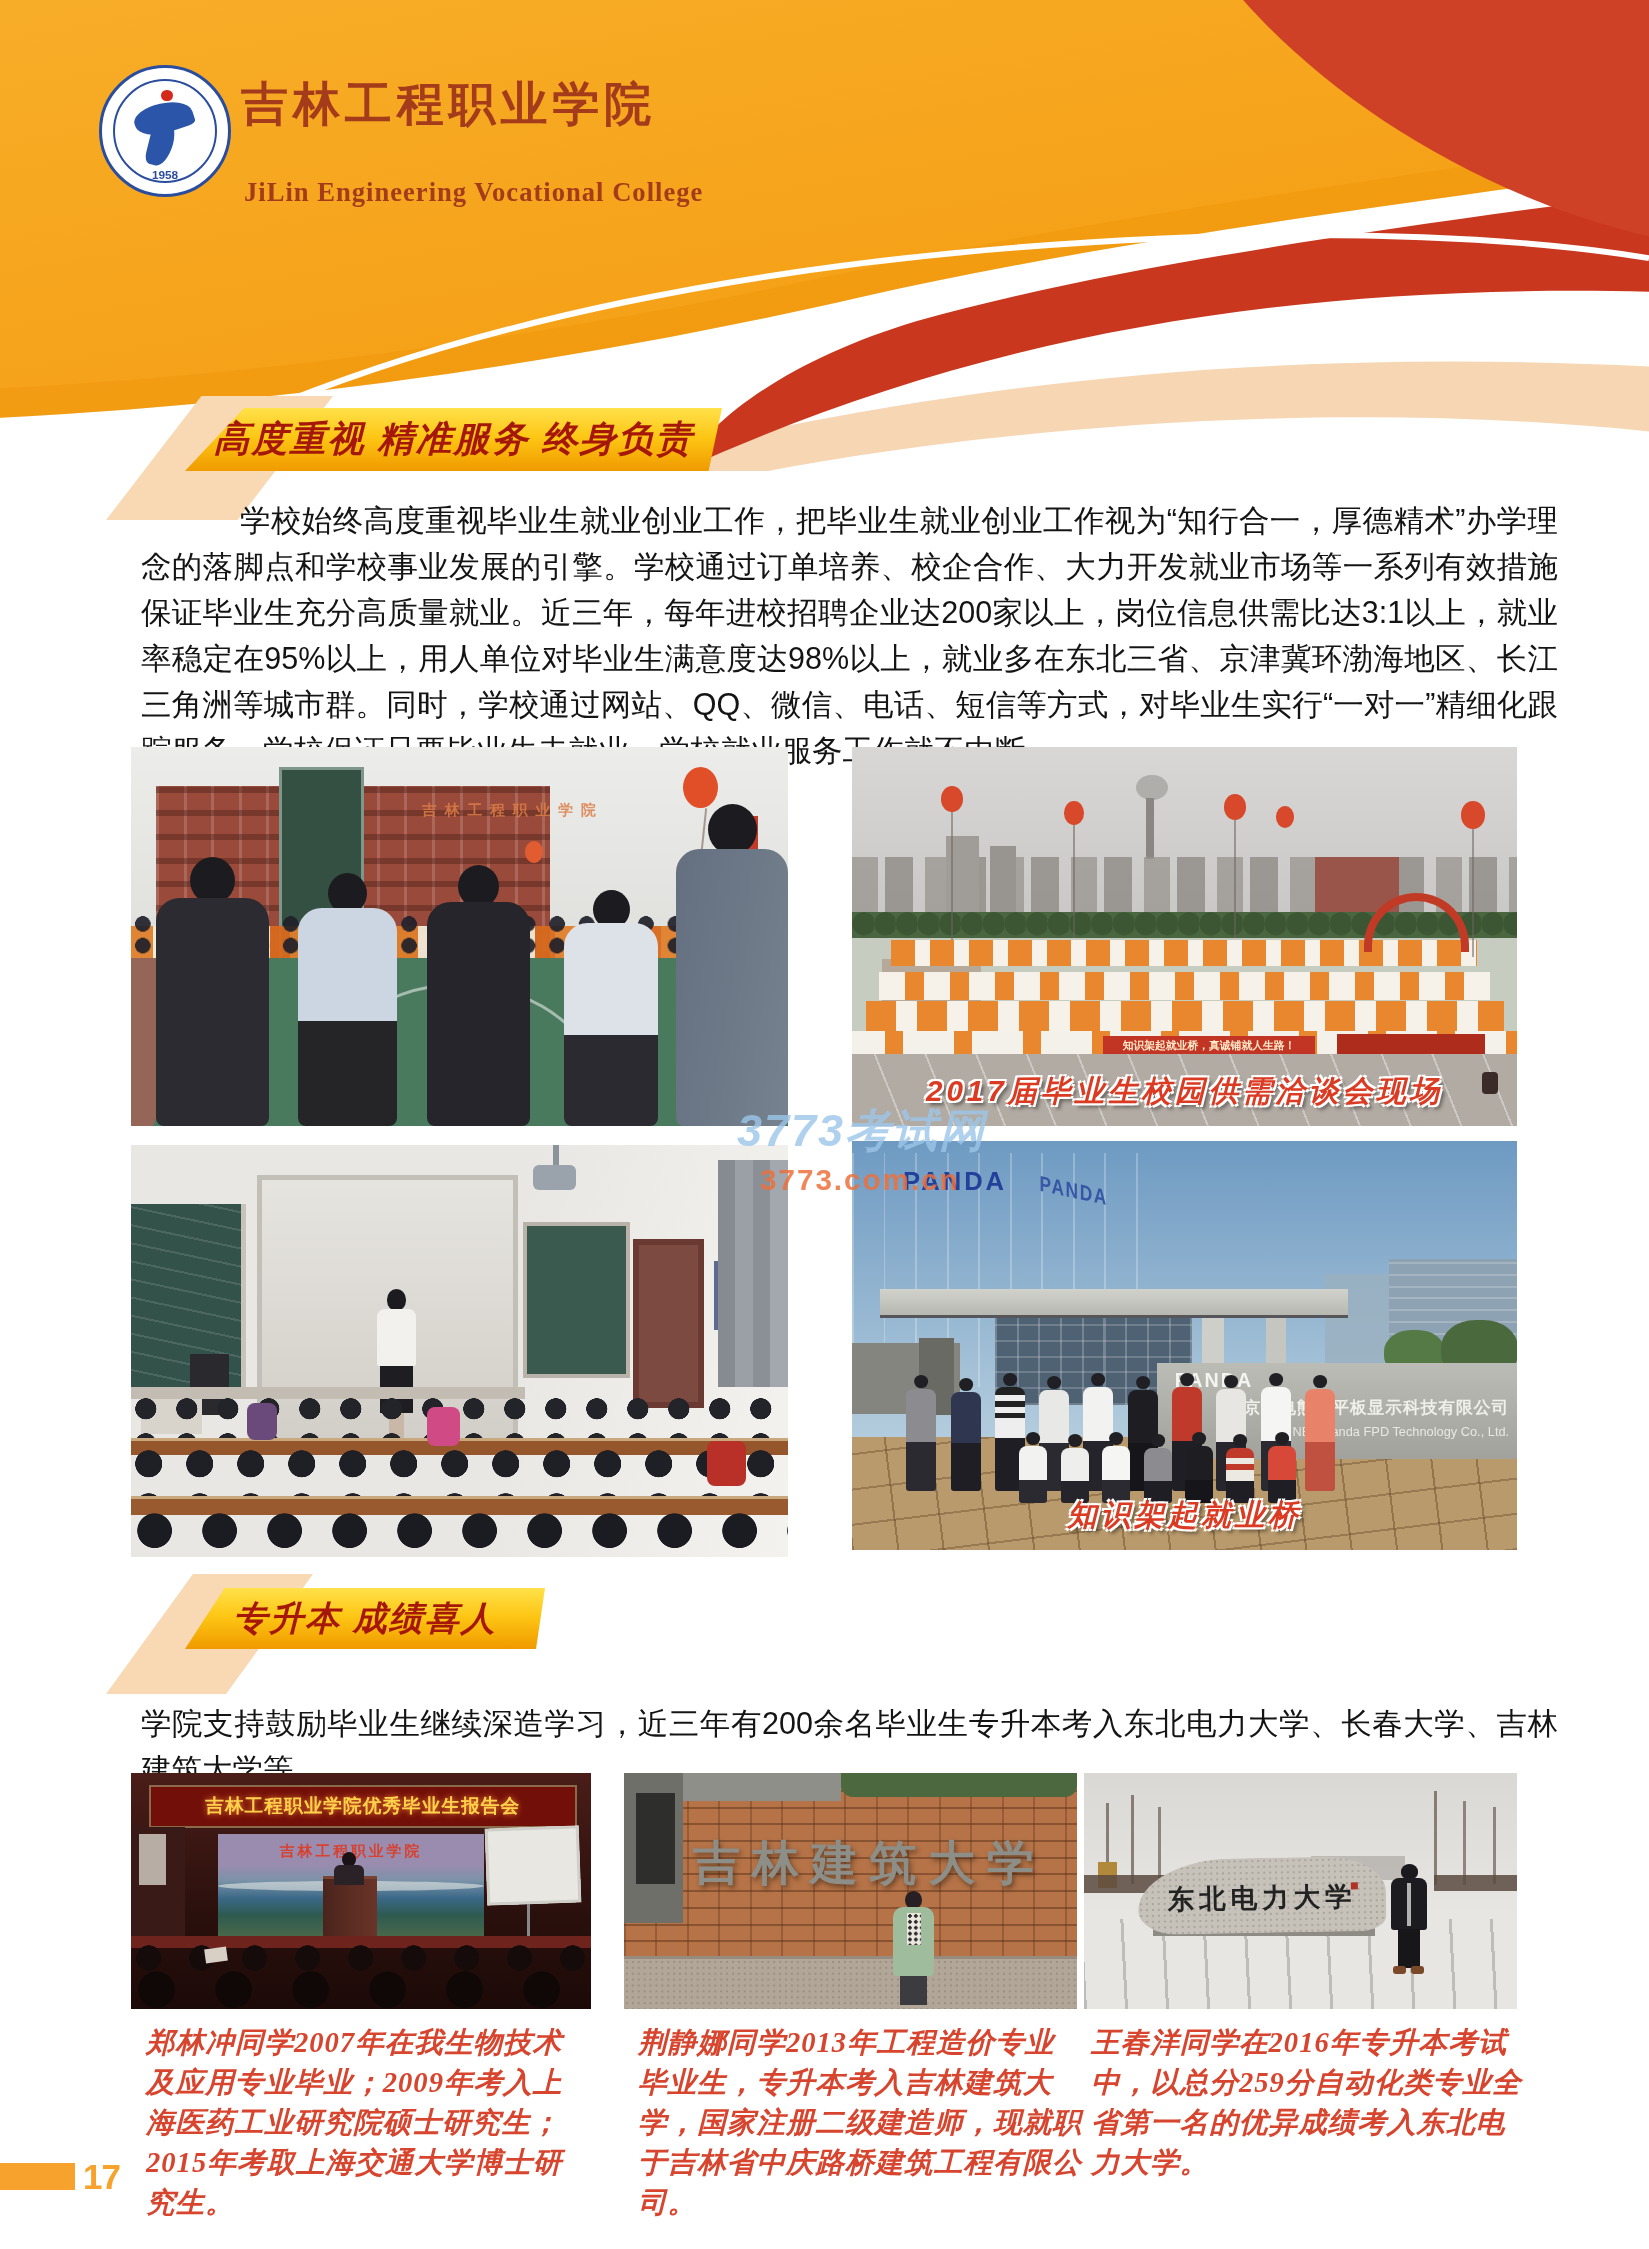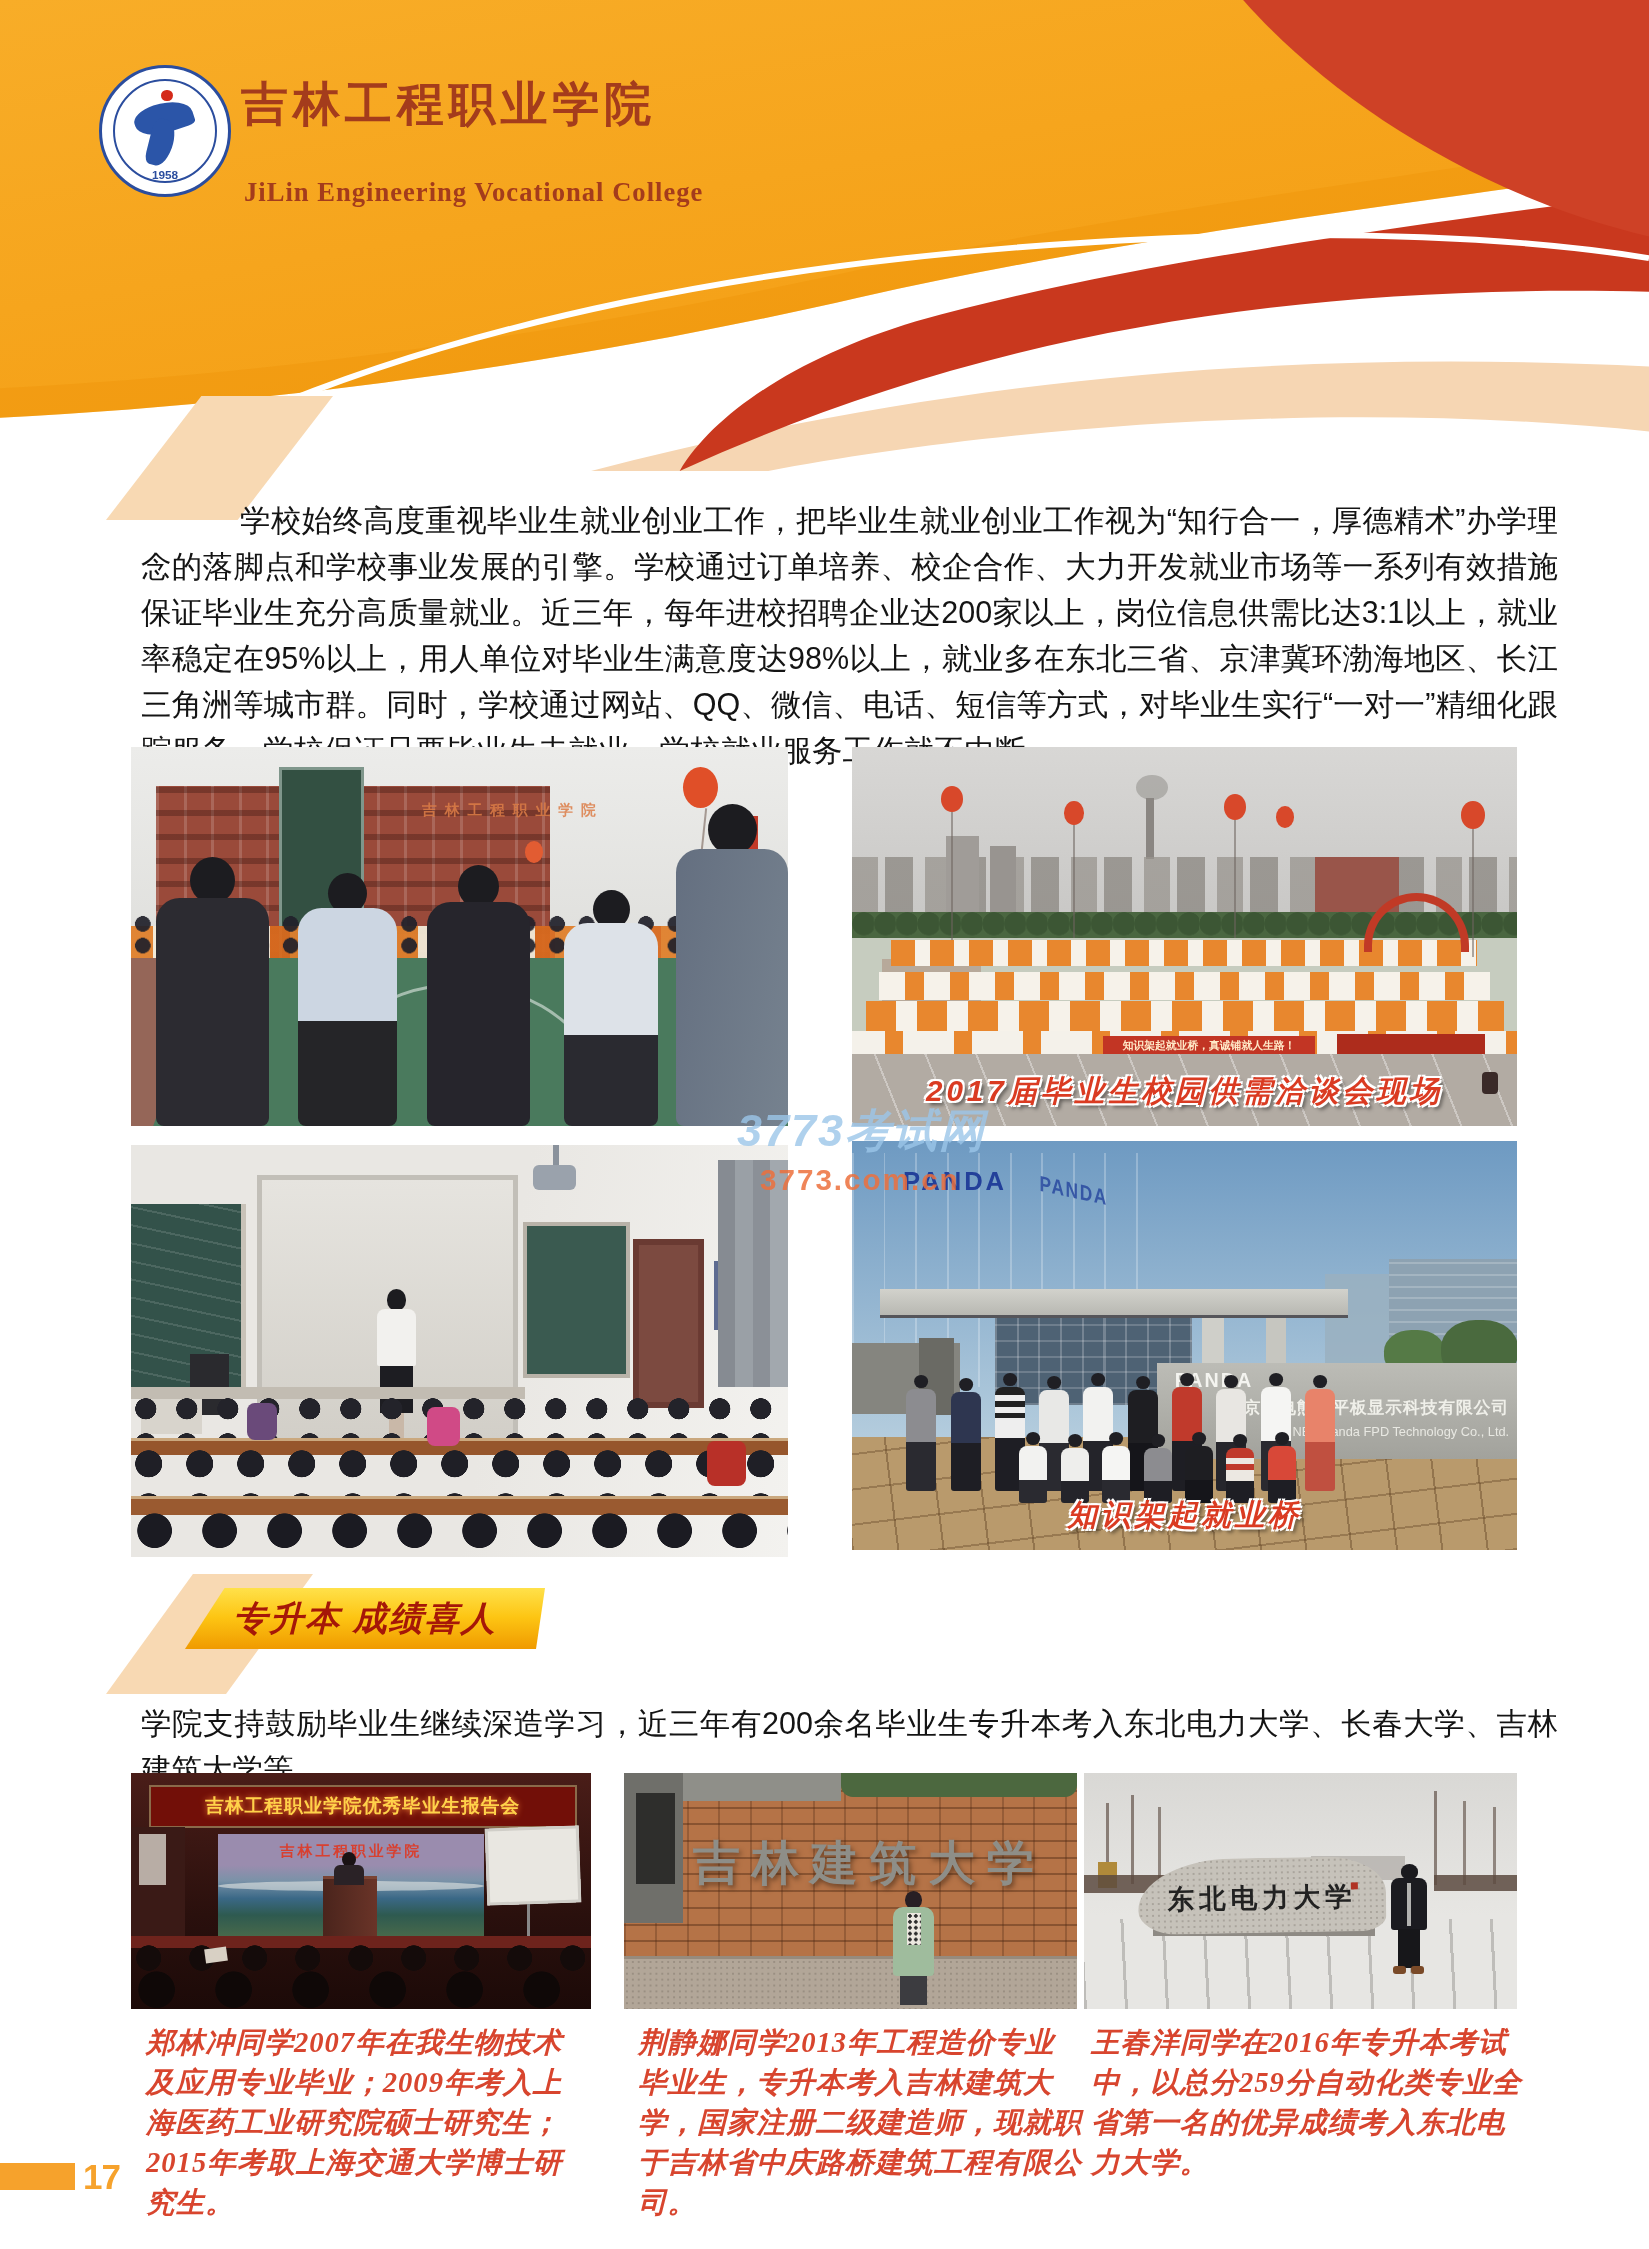--- a/index.html
+++ b/index.html
@@ -54,20 +54,23 @@
     <div class="s" style="left:31.5px;top:35px;width:59px;height:29.6px;background:#2b55a8;border-radius:60% 90% 20% 80%;transform:rotate(-18deg);"></div>
     <div class="s" style="left:47px;top:51px;width:23.6px;height:47px;background:#2b55a8;border-radius:40% 60% 70% 30%;transform:rotate(14deg);"></div>
     <div class="s" style="left:59px;top:21.7px;width:11.8px;height:11.8px;background:#d42a1a;border-radius:50%;"></div>
     <div class="s" style="left:0;bottom:11.8px;width:100%;text-align:center;font:bold 11.8px 'Liberation Sans',sans-serif;color:#2b4d9e;">1958</div>
   </div>
 
   <div class="s" style="left:241px;top:73px;font:bold 47px 'Liberation Sans',sans-serif;color:#a43c1c;letter-spacing:4.9px;">吉林工程职业学院</div>
   <div class="s" style="left:244px;top:177px;font:bold 26.6px 'Liberation Serif',serif;color:#a43c1c;letter-spacing:1px;">JiLin Engineering Vocational College</div>
 
   <div class="tri" style="left:106px;top:396px;width:227px;height:124px;"></div>
+  <div class="banner" style="left:185px;top:408px;width:537px;height:63px;">
+    <span>高度重视  精准服务  终身负责</span>
+  </div>
 
   <div class="para" style="left:141px;top:497px;width:1417px;text-indent:99px;">学校始终高度重视毕业生就业创业工作，把毕业生就业创业工作视为“知行合一，厚德精术”办学理念的落脚点和学校事业发展的引擎。学校通过订单培养、校企合作、大力开发就业市场等一系列有效措施保证毕业生充分高质量就业。近三年，每年进校招聘企业达200家以上，岗位信息供需比达3:1以上，就业率稳定在95%以上，用人单位对毕业生满意度达98%以上，就业多在东北三省、京津冀环渤海地区、长江三角洲等城市群。同时，学校通过网站、QQ、微信、电话、短信等方式，对毕业生实行“一对一”精细化跟踪服务，学校保证只要毕业生未就业，学校就业服务工作就不中断。</div>
 
   <div class="photo" style="left:131px;top:747px;width:657px;height:379px;">
     <div class="s" style="inset:0;background:linear-gradient(180deg,#ececea,#dededb 60%);"></div>
     <div class="s" style="left:24.6px;top:39px;width:394px;height:172px;background:#9a4a3a;
          background-image:repeating-linear-gradient(0deg,rgba(55,20,15,.35) 0 5.9px,transparent 5.9px 23.6px),repeating-linear-gradient(90deg,rgba(255,255,255,.16) 0 3px,transparent 3px 27.6px);"></div>
     <div class="s" style="left:148px;top:19.7px;width:79px;height:192px;background:#335042;border:3.9px solid #7f968b;"></div>
     <div class="s" style="left:291px;top:54px;font:bold 14.8px 'Liberation Sans',sans-serif;color:rgba(220,125,70,.85);letter-spacing:7.9px;">吉林工程职业学院</div>
     <div class="s" style="left:0;top:179px;width:657px;height:33px;opacity:.95;

